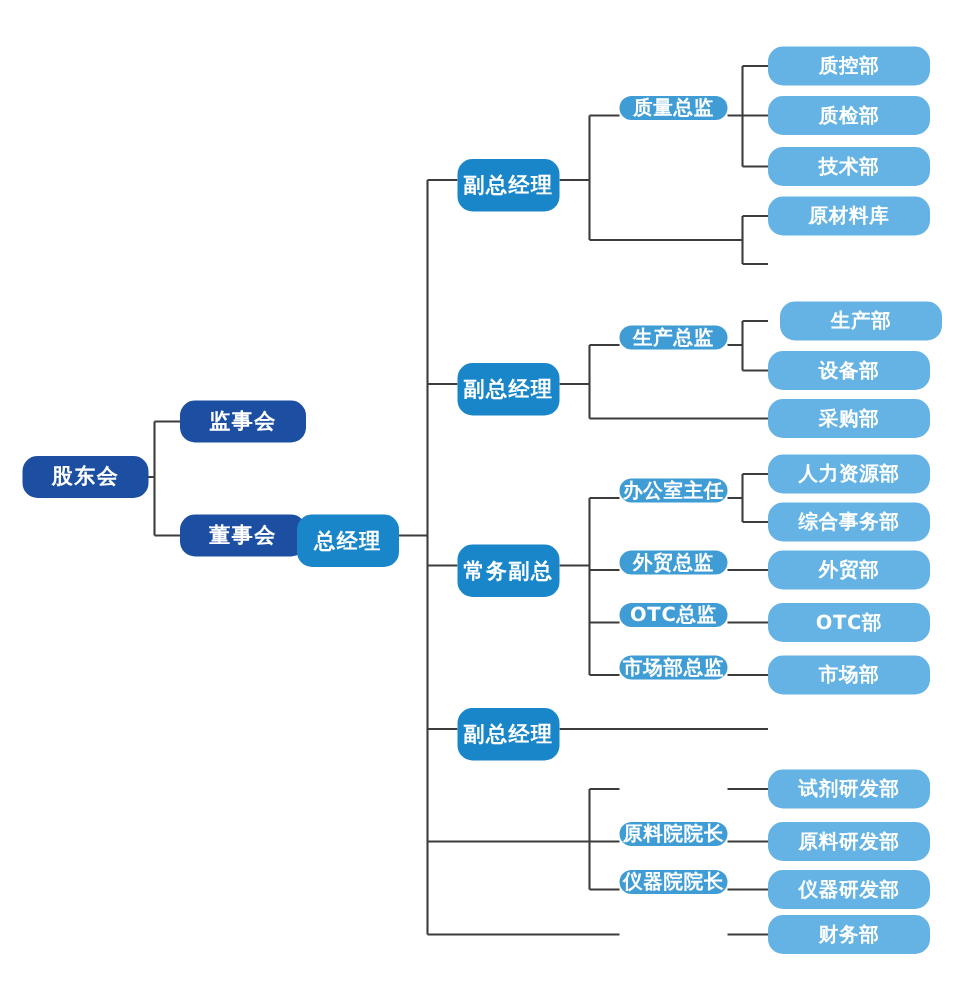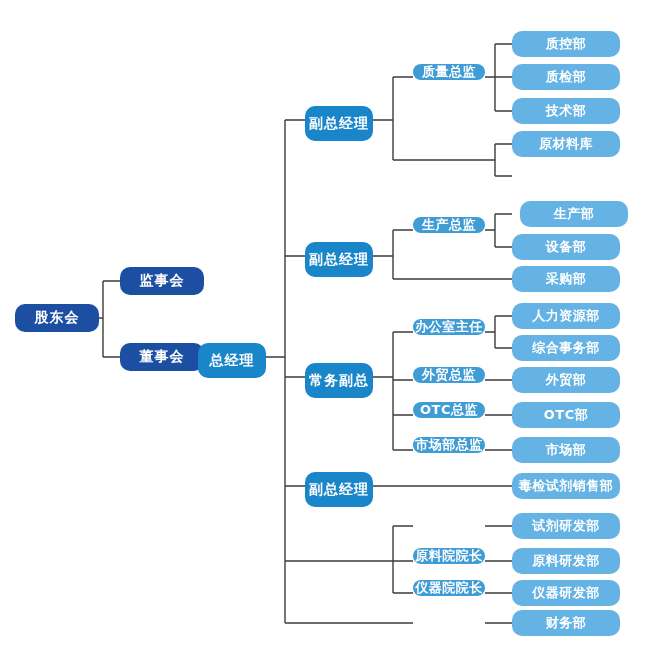--- a/index.html
+++ b/index.html
@@ -103,19 +103,18 @@
   <div class="node n4" style="left:512px;top:98px">技术部</div>
   <div class="node n4" style="left:512px;top:131px">原材料库</div>
   <div class="node n4" style="left:520px;top:201px">生产部</div>
   <div class="node n4" style="left:512px;top:234px">设备部</div>
   <div class="node n4" style="left:512px;top:266px">采购部</div>
   <div class="node n4" style="left:512px;top:303px">人力资源部</div>
   <div class="node n4" style="left:512px;top:335px">综合事务部</div>
   <div class="node n4" style="left:512px;top:367px">外贸部</div>
   <div class="node n4" style="left:512px;top:402px">OTC部</div>
   <div class="node n4" style="left:512px;top:437px">市场部</div>
-  <div class="node n4" style="left:512px;top:473px">毒检试剂销售部</div>
   <div class="node n4" style="left:512px;top:513px">试剂研发部</div>
   <div class="node n4" style="left:512px;top:548px">原料研发部</div>
   <div class="node n4" style="left:512px;top:580px">仪器研发部</div>
   <div class="node n4" style="left:512px;top:610px">财务部</div>
 
 </div>
 
 </body></html>

